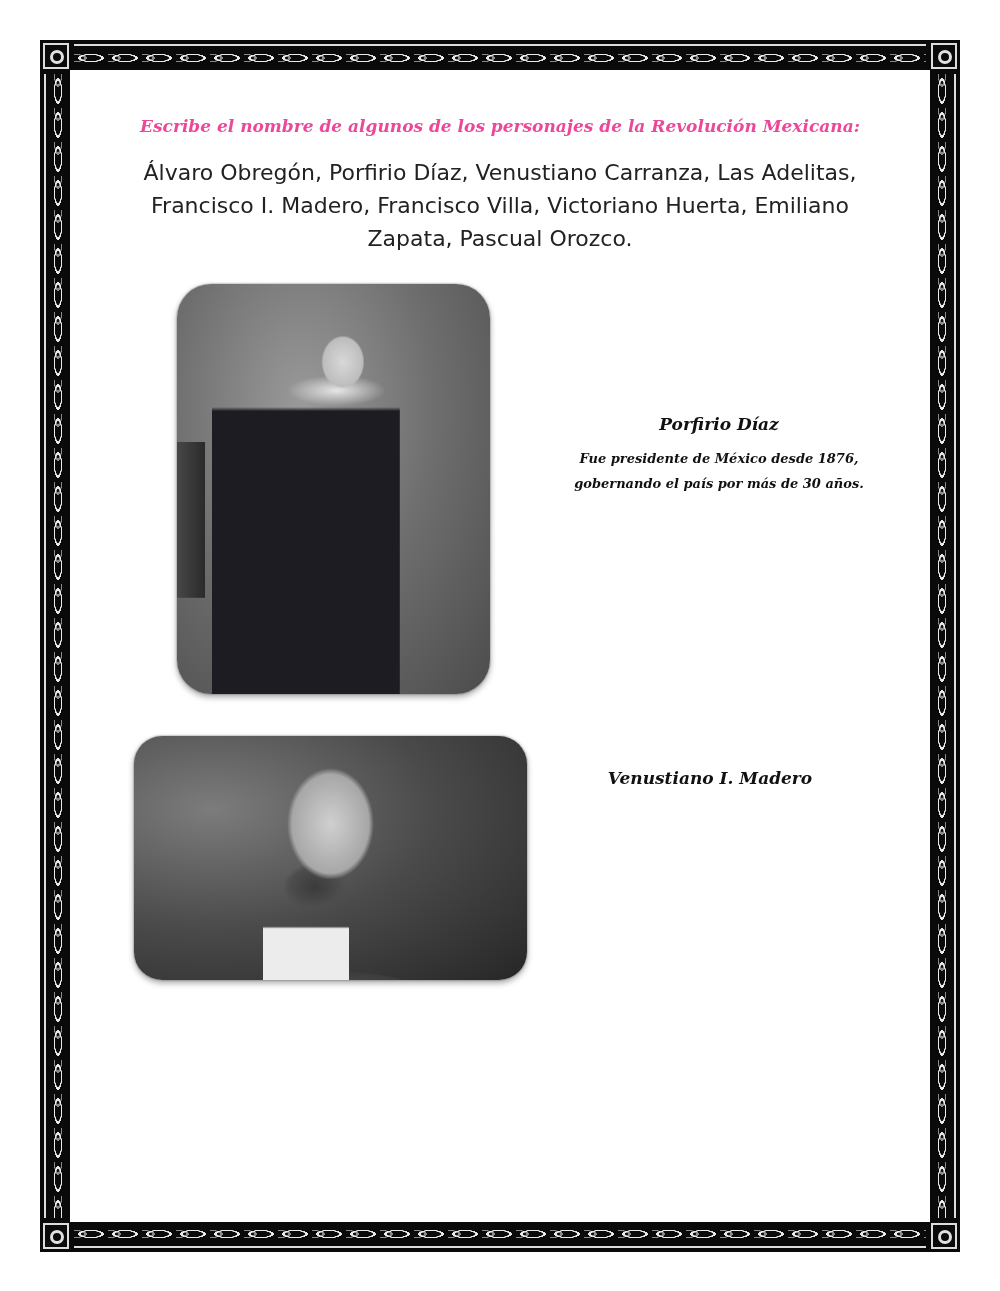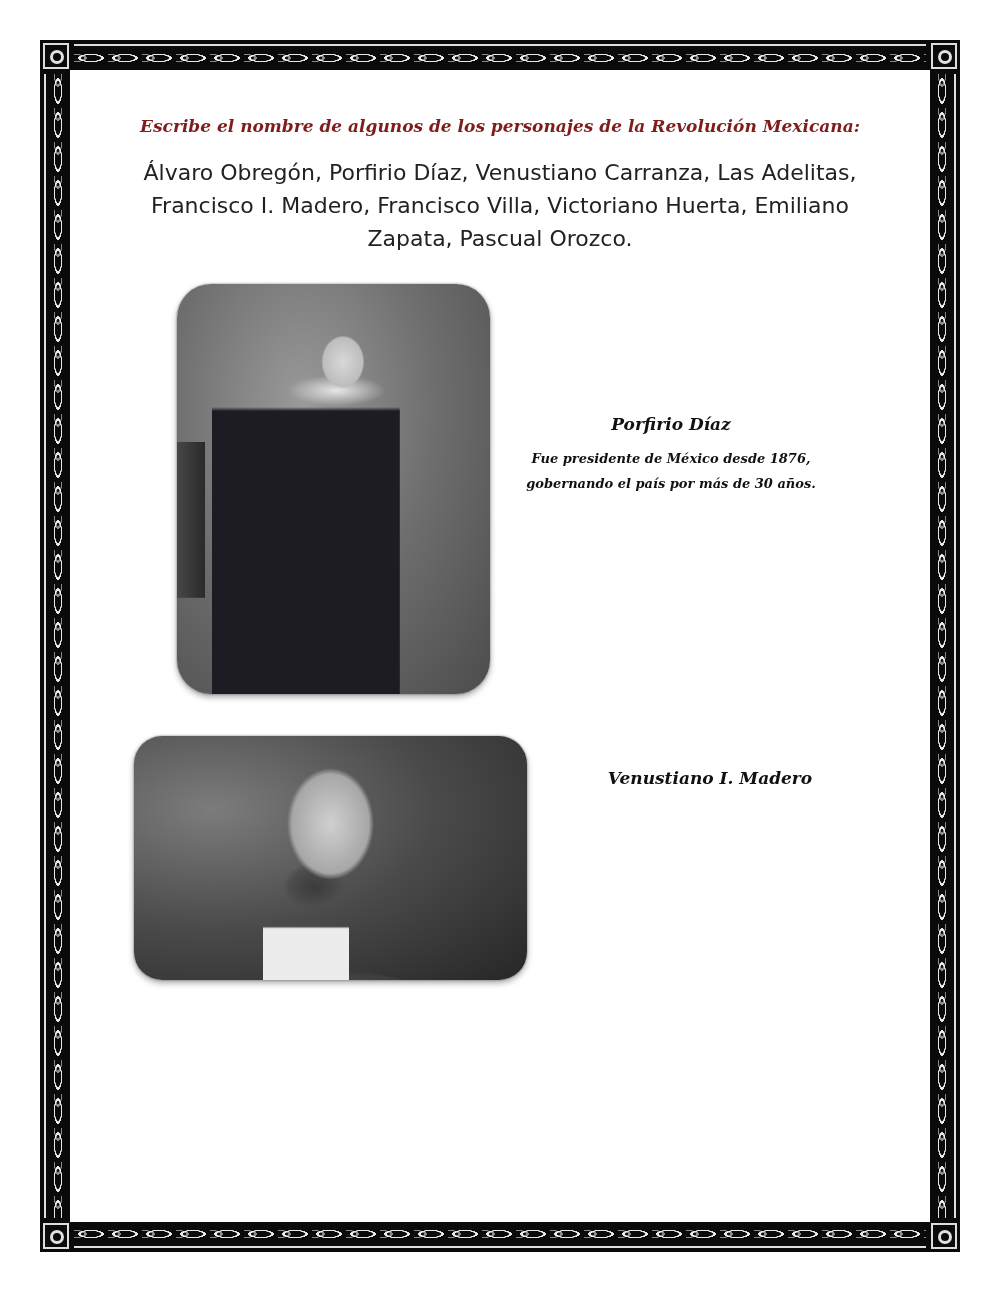--- a/index.html
+++ b/index.html
@@ -27,21 +27,21 @@
       #0a0a0a;
   }
   .corner { position: absolute; width: 26px; height: 26px; border: 2px solid #dddddd; background: #0a0a0a; box-sizing: border-box; }
   .corner::after { content: ""; position: absolute; left: 5px; top: 5px; width: 8px; height: 8px; border: 3px solid #e0e0e0; border-radius: 50%; }
   .corner.tl { left: 3px; top: 3px; }
   .corner.tr { right: 3px; top: 3px; }
   .corner.bl { left: 3px; bottom: 3px; }
   .corner.br { right: 3px; bottom: 3px; }
 
   .heading { position: absolute; left: 100px; width: 800px; top: 116px; text-align: center;
-    font-family: "DejaVu Serif", serif; font-style: italic; font-weight: bold; font-size: 17px; color: #7f1d1d; }
+    font-family: "DejaVu Serif", serif; font-style: italic; font-weight: bold; font-size: 17px; color: #ec4899; }
   .names { position: absolute; left: 130px; width: 740px; top: 156px; text-align: center;
     font-family: "DejaVu Sans", sans-serif; font-size: 22px; line-height: 33px; color: #222; }
 
   .photo { position: absolute; overflow: hidden; box-shadow: 0 3px 6px rgba(0,0,0,0.35), 0 0 2px rgba(0,0,0,0.5); }
   .photo.diaz { left: 177px; top: 284px; width: 313px; height: 410px; border-radius: 34px;
     background:
       radial-gradient(ellipse 36px 44px at 53% 19%, #d8d8d8 0%, #bdbdbd 55%, transparent 60%),
       radial-gradient(ellipse 70px 22px at 51% 26%, #e6e6e6 0%, transparent 70%),
       linear-gradient(180deg, transparent 0%, transparent 30%, #1c1c22 31%, #1c1c22 100%) 28% 0/60% 100% no-repeat,
       radial-gradient(ellipse 60px 70px at 55% 47%, #a9a9a9 0%, #5b5b5b 60%, transparent 75%),
@@ -51,21 +51,21 @@
     background:
       radial-gradient(ellipse 70px 90px at 50% 36%, #d0d0d0 0%, #a7a7a7 55%, transparent 62%),
       radial-gradient(ellipse 42px 32px at 46% 62%, #3b3b3b 0%, #4d4d4d 60%, transparent 75%),
       linear-gradient(180deg, transparent 0%, transparent 78%, #ececec 79%, #ececec 100%) 42% 0/22% 100% no-repeat,
       radial-gradient(ellipse 140px 40px at 50% 108%, #5a5a5a 0%, #3c3c3c 70%, transparent 72%),
       radial-gradient(ellipse at 20% 30%, #7c7c7c 0%, #4a4a4a 50%, #262626 100%); }
 
   .caption { position: absolute; text-align: center; font-family: "DejaVu Serif", serif; font-style: italic; font-weight: bold; color: #111; }
   .caption .name { font-size: 17px; margin-bottom: 12px; }
   .caption .desc { font-size: 13px; line-height: 25px; }
-  .cap-diaz { left: 501px; width: 340px; top: 414px; }
+  .cap-diaz { left: 549px; width: 340px; top: 414px; }
   .cap-madero { left: 545px; width: 330px; top: 768px; }
   .cap-madero .desc { line-height: 29px; }
 </style>
 </head>
 <body>
 
 <div class="frame">
   <div class="band top"></div>
   <div class="band bottom"></div>
   <div class="band left"></div>

